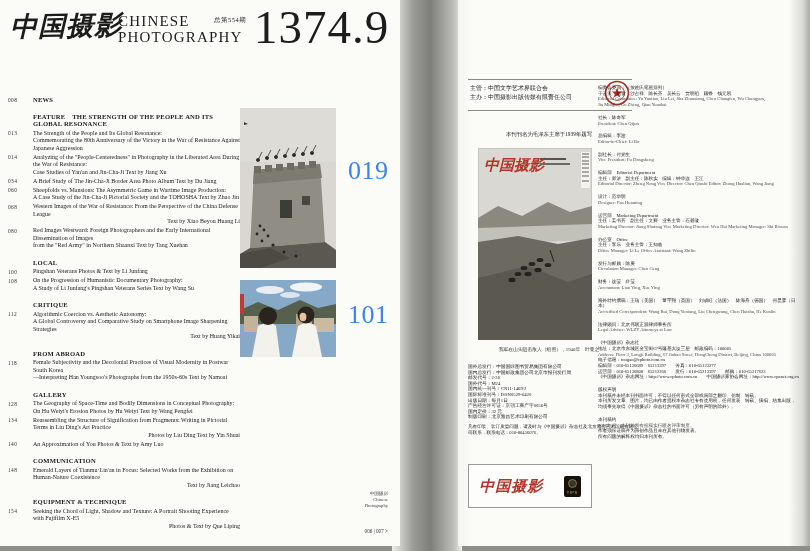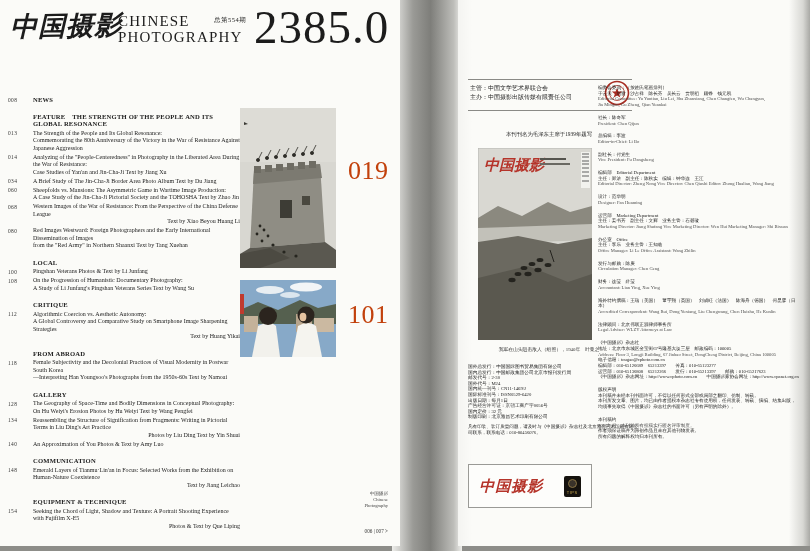--- a/index.html
+++ b/index.html
@@ -22,21 +22,21 @@
   .toc{position:absolute;left:8px;top:96px;width:232px;font-size:6px;line-height:7.5px;color:#222;}
   .toc-section{margin-bottom:9px;}
   .sec-head{position:relative;padding-left:25px;font-weight:bold;font-size:6.6px;
        letter-spacing:0.2px;margin-bottom:2px;}
   .toc-item{position:relative;padding-left:25px;margin-bottom:1.5px;}
   .pagenum{position:absolute;left:0;top:0.5px;font-weight:normal;font-size:5.4px;
        letter-spacing:0.4px;color:#333;}
   .line.tail{text-align:right;}
   
   .photo{position:absolute;display:block;}
-  .plate-num{position:absolute;font-size:26px;letter-spacing:0.5px;color:#c2410c;}
+  .plate-num{position:absolute;font-size:26px;letter-spacing:0.5px;color:#3b82f6;}
   
   .foot-brand{position:absolute;left:330px;top:491px;width:58px;text-align:right;
        font-size:4.6px;line-height:6px;color:#444;}
   .folio{position:absolute;left:330px;top:528px;width:58px;text-align:right;font-size:5.2px;color:#333;}
   
   .rule{position:absolute;left:10px;width:164px;height:0;border-top:0.5px solid #8a8a86;}
   .mast-top{position:absolute;left:12px;top:84px;font-size:6px;line-height:9px;color:#222;}
   .seal{position:absolute;left:146px;top:80px;}
   .cover-note{position:absolute;left:6px;top:131px;width:170px;text-align:center;
        font-size:5.4px;color:#222;}
@@ -64,21 +64,21 @@
 
 <div class="gutter"></div>
 
 <div class="page page-left">
   <div class="logo-cn">中国摄影</div>
   <div class="title-en">
     <div>CHINESE</div>
     <div>PHOTOGRAPHY</div>
   </div>
   <div class="issue-no">总第554期</div>
-  <div class="issue-date">2385.0</div>
+  <div class="issue-date">1374.9</div>
 
   <div class="toc">
       <div class="toc-section">
         <div class="sec-head"><span class="pagenum">008</span><span>NEWS</span></div>
       </div>
       <div class="toc-section">
         <div class="sec-head"><span>FEATURE　THE STRENGTH OF THE PEOPLE AND ITS GLOBAL RESONANCE</span></div>
         <div class="toc-item">
           <span class="pagenum">013</span>
           <div class="line">The Strength of the People and Its Global Resonance:</div>

